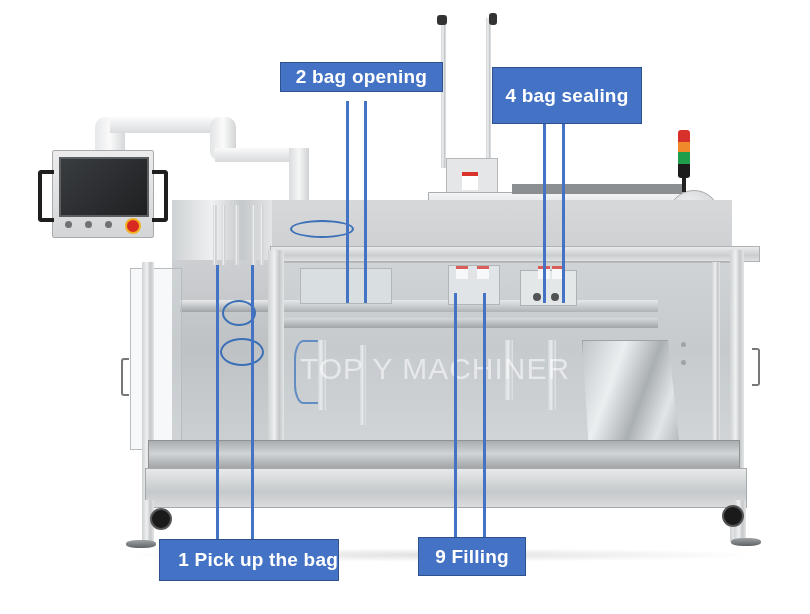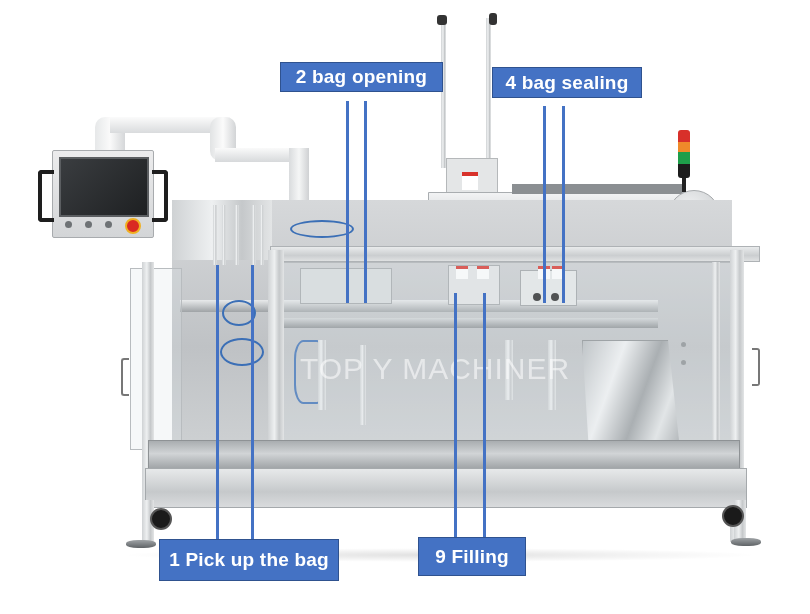--- a/index.html
+++ b/index.html
@@ -145,27 +145,27 @@
   <div class="leader" style="left:346px;top:101px;height:202px;"></div>
   <div class="leader" style="left:364px;top:101px;height:202px;"></div>
 
   <div class="leader" style="left:454px;top:293px;height:245px;"></div>
   <div class="leader" style="left:483px;top:293px;height:245px;"></div>
 
   <div class="leader" style="left:543px;top:106px;height:197px;"></div>
   <div class="leader" style="left:562px;top:106px;height:197px;"></div>
 </div>
 
-<div class="label" style="left:159px;top:539px;width:180px;height:42px;">
+<div class="label" style="left:159px;top:539px;width:180px;height:42px;justify-content:flex-end;">
   <span>1 Pick up the bag</span>
 </div>
 
 <div class="label" style="left:280px;top:62px;width:163px;height:30px;">
   <span>2 bag opening</span>
 </div>
 
 <div class="label" style="left:418px;top:537px;width:108px;height:39px;">
   <span>9 Filling</span>
 </div>
 
-<div class="label" style="left:492px;top:67px;width:150px;height:31px;">
+<div class="label" style="left:492px;top:67px;width:150px;height:57px;">
   <span>4 bag sealing</span>
 </div>
 
 </body></html>

